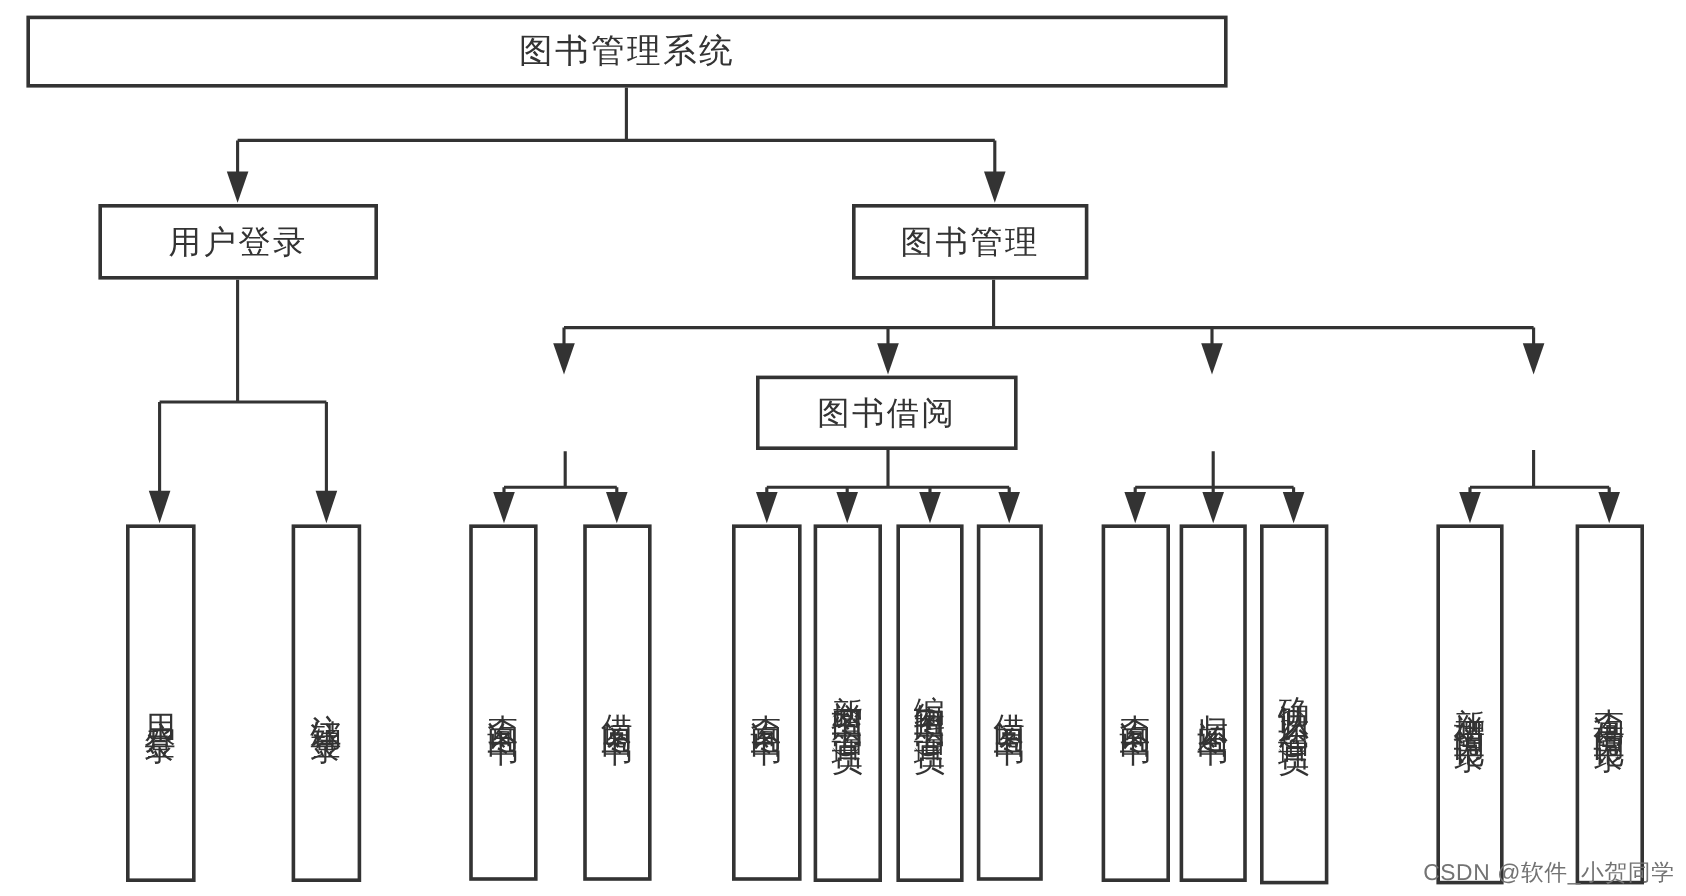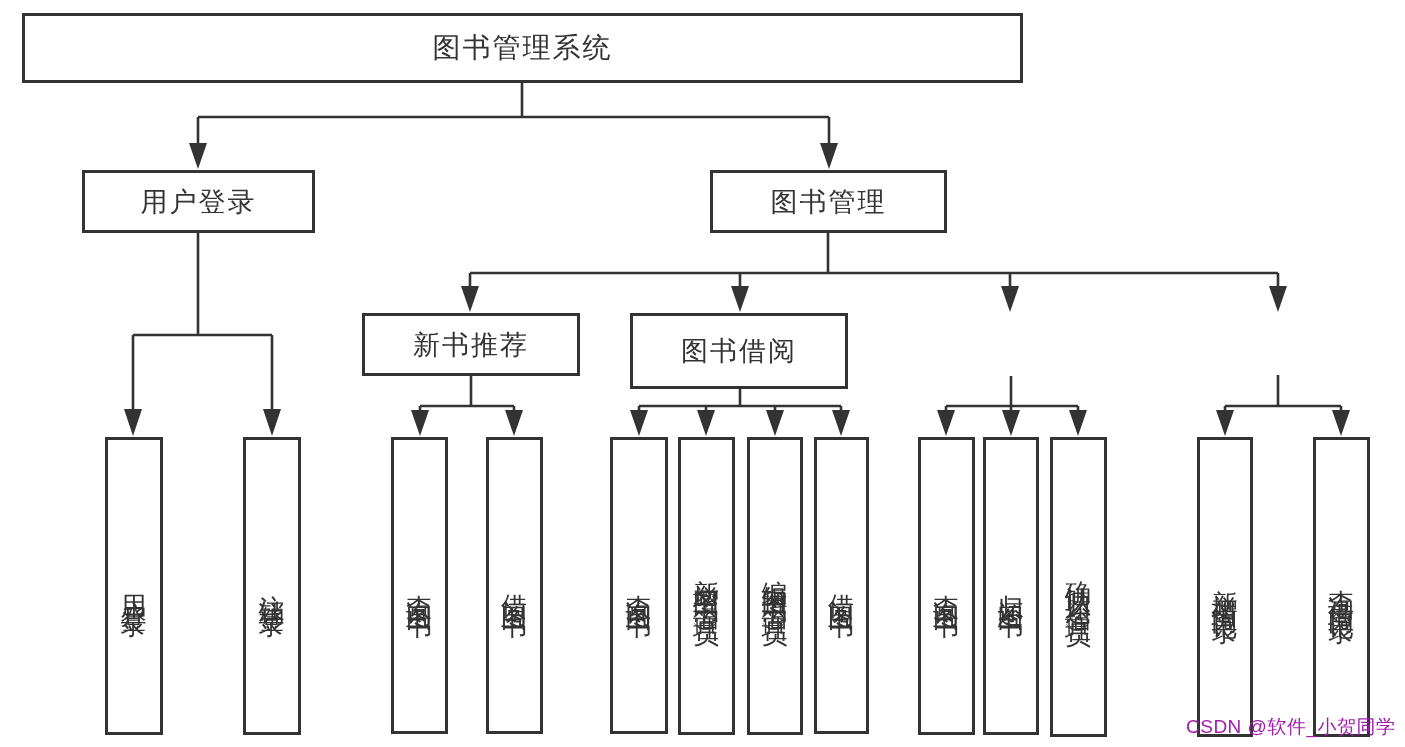--- a/index.html
+++ b/index.html
@@ -17,21 +17,21 @@
   .vbox{
     position:absolute;box-sizing:border-box;border:3px solid #333333;background:#ffffff;
     display:flex;align-items:center;justify-content:center;z-index:2;
   }
   .vbox span{
     writing-mode:vertical-lr;text-orientation:mixed;
     font-size:26px;line-height:1;letter-spacing:6px;white-space:nowrap;
   }
   .watermark{
     position:absolute;left:1186px;top:714px;z-index:6;
-    font-size:19px;letter-spacing:0.5px;color:#a21caf;white-space:nowrap;
+    font-size:19px;letter-spacing:0.5px;color:#737373;white-space:nowrap;
   }
 </style>
 </head>
 <body>
 
 <div class="canvas">
 
   <svg class="wires" width="1405" height="747" viewBox="0 0 1405 747" xmlns="http://www.w3.org/2000/svg">
     <g stroke="#333333" stroke-width="2.6" fill="none">
 
@@ -72,27 +72,26 @@
 
       <polygon points="937,410 955,410 946,436"></polygon>
       <polygon points="1002,410 1020,410 1011,436"></polygon>
       <polygon points="1069,410 1087,410 1078,436"></polygon>
 
       <polygon points="1216,410 1234,410 1225,436"></polygon>
       <polygon points="1332,410 1350,410 1341,436"></polygon>
     </g>
   </svg>
 
-  <div class="hbox title" style="left:22px;top:13px;width:1001px;height:70px">图书管理系统</div>
+  <div class="hbox title" style="left:22px;top:13px;width:1001px;height:60px">图书管理系统</div>
 
   <div class="hbox" style="left:82px;top:170px;width:233px;height:63px">用户登录</div>
-  <div class="hbox" style="left:710px;top:170px;width:237px;height:63px">图书管理</div>
+  <div class="hbox" style="left:710px;top:170px;width:197px;height:63px">图书管理</div>
 
-  <div class="hbox" style="left:362px;top:313px;width:218px;height:63px">新书推荐</div>
-  <div class="hbox" style="left:630px;top:313px;width:218px;height:76px">图书借阅</div>
+  <div class="hbox" style="left:630px;top:313px;width:218px;height:62px">图书借阅</div>
 
   <div class="vbox" style="left:105px;top:437px;width:58px;height:298px">
     <span>用户登录</span>
   </div>
   <div class="vbox" style="left:243px;top:437px;width:58px;height:298px">
     <span>注销登录</span>
   </div>
 
   <div class="vbox" style="left:391px;top:437px;width:57px;height:297px">
     <span>查询图书</span>

